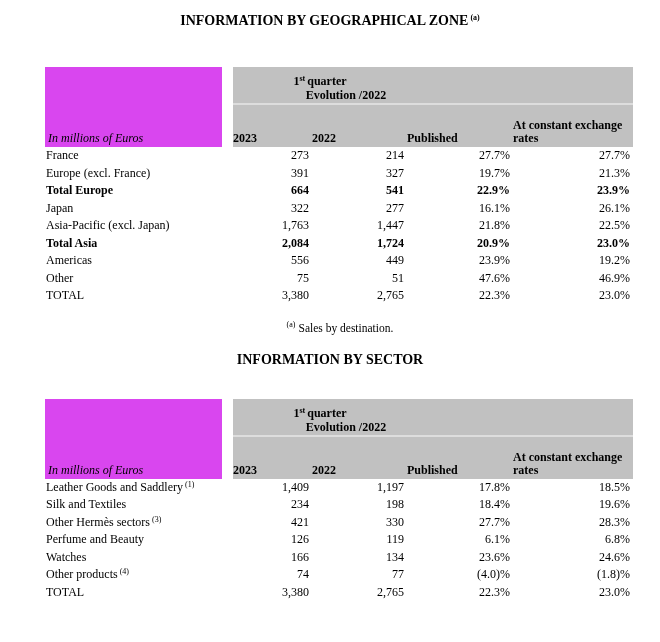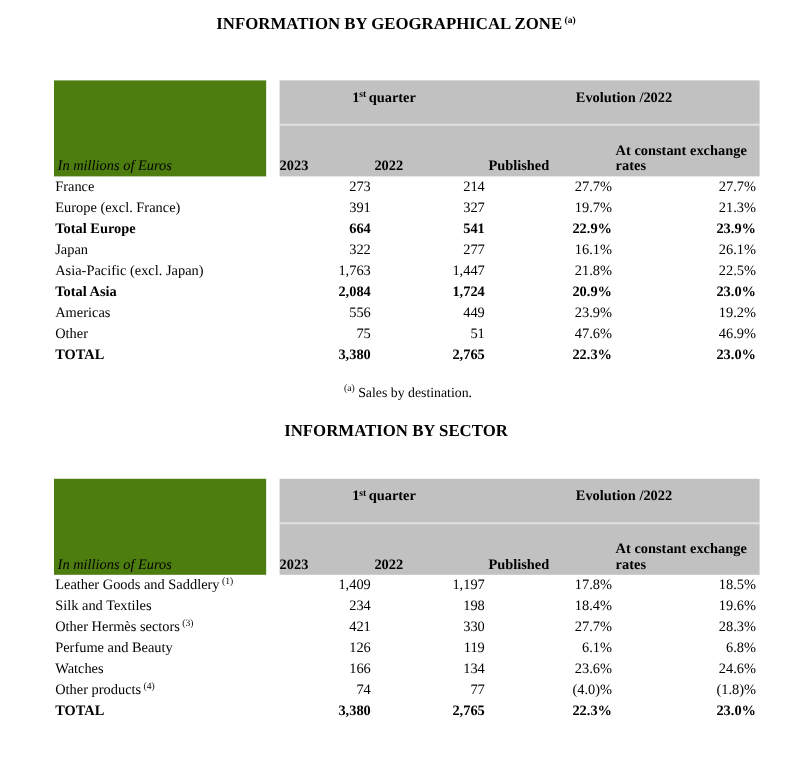--- a/index.html
+++ b/index.html
@@ -26,21 +26,21 @@
   }
   .fin-table {
     width: 588px;
     margin-left: 45px;
   }
   #table-geo { margin-top: 38px; }
   #table-sector { margin-top: 31px; }
   .thead { display: flex; height: 80px; }
   .thead-left {
     width: 177px;
-    background: #4d7c0f;
+    background: #d946ef;
     display: flex;
     align-items: flex-end;
   }
   .corner-label {
     font-style: italic;
     font-size: 12px;
     padding: 0 0 2px 3px;
     line-height: 14px;
   }
   .thead-gap { width: 11px; background: #ffffff; }
@@ -57,20 +57,21 @@
     left: 0; top: 36px;
     width: 100%; height: 2px;
     background: rgba(255,255,255,0.45);
   }
   .group-row {
     display: flex;
     font-weight: bold;
     font-size: 12px;
     padding-top: 7px;
     line-height: 14px;
+    flex-direction: column;
   }
   .group-quarter { width: 174px; text-align: center; }
   .group-evolution { width: 226px; text-align: center; }
   .group-quarter .ssup { vertical-align: 4px; }
   .q-rest { margin-left: 2px; }
   .cols-row {
     display: flex;
     font-weight: bold;
     font-size: 12px;
     align-items: flex-end;
@@ -97,21 +98,21 @@
     width: 188px;
     padding-left: 1px;
     white-space: nowrap;
   }
   .cell.label .ssup { vertical-align: 4px; margin-left: 2px; }
   .cell.num { text-align: right; padding-right: 3px; }
   .cell.num.v0 { width: 79px; }
   .cell.num.v1 { width: 95px; }
   .cell.num.v2 { width: 106px; }
   .cell.num.v3 { width: 120px; }
-  .trow.bold { font-weight: bold; }
+  .trow.bold { font-weight: normal; }
   .trow.bold-italic { font-weight: bold; }
   .footnote {
     margin: 16px 0 16px 20px;
     font-size: 11.5px;
     line-height: 14px;
     text-align: center;
   }
   .footnote .ssup { margin-right: 3px; }
 </style>
 </head>

